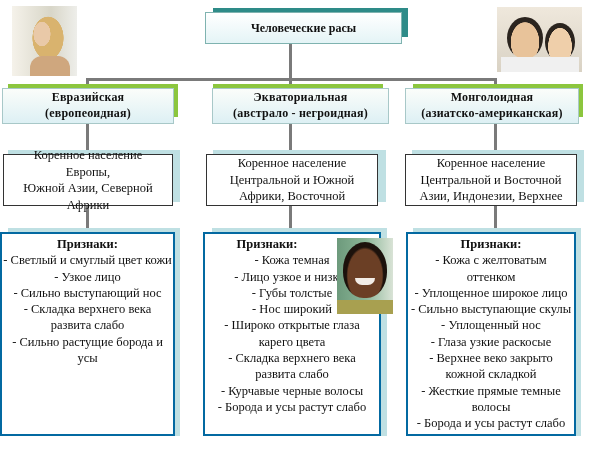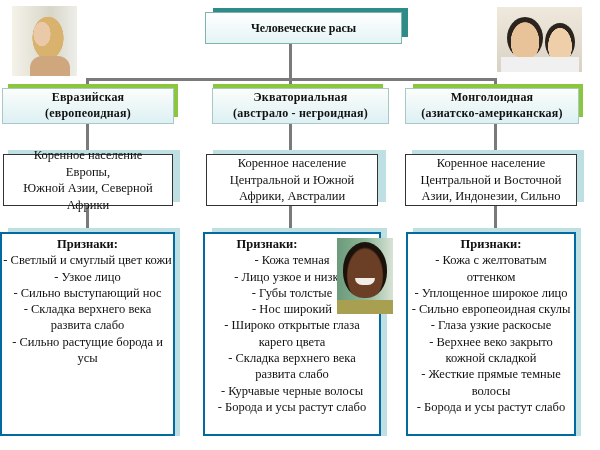--- a/index.html
+++ b/index.html
@@ -105,21 +105,21 @@
 <div class="hdr-shadow" style="left:213px; top:84px; width:170px;"></div>
 <div class="hdr-box" style="left:212px; top:88px; width:175px;">
   <span>Экваториальная</span>
   <span>(австрало - негроидная)</span>
 </div>
 <div class="reg-shadow" style="left:213px; top:150px; width:173px; height:52px;"></div>
 <div class="reg-box" style="left:206px; top:154px; width:172px; height:52px;">
   <div>
     <div>Коренное население</div>
     <div>Центральной и Южной</div>
-    <div>Африки, Австралии</div>
+    <div>Африки, Восточной</div>
   </div>
 </div>
 <div class="tr-shadow" style="left:212px; top:228px; width:175px; height:208px;"></div>
 <div class="tr-box" style="left:203px; top:232px; width:178px; height:204px;">
   <div class="tr-title" style="margin-right:50px;">Признаки:</div>
   <div class="tr-item">- Кожа темная</div>
   <div class="tr-item">- Лицо узкое и низкое</div>
   <div class="tr-item">- Губы толстые</div>
   <div class="tr-item">- Нос широкий</div>
   <div class="tr-item">- Широко открытые глаза</div>
@@ -138,29 +138,30 @@
 <div class="hdr-shadow" style="left:413px; top:84px; width:170px;"></div>
 <div class="hdr-box" style="left:405px; top:88px; width:172px;">
   <span>Монголоидная</span>
   <span>(азиатско-американская)</span>
 </div>
 <div class="reg-shadow" style="left:412px; top:150px; width:172px; height:52px;"></div>
 <div class="reg-box" style="left:405px; top:154px; width:172px; height:52px;">
   <div>
     <div>Коренное население</div>
     <div>Центральной и Восточной</div>
-    <div>Азии, Индонезии, Сильно</div>
+    <div>Азии, Индонезии, Верхнее</div>
   </div>
 </div>
 <div class="tr-shadow" style="left:413px; top:228px; width:168px; height:208px;"></div>
 <div class="tr-box" style="left:406px; top:232px; width:170px; height:204px;">
   <div class="tr-title">Признаки:</div>
   <div class="tr-item">- Кожа с желтоватым</div>
   <div class="tr-item">оттенком</div>
   <div class="tr-item">- Уплощенное широкое лицо</div>
-  <div class="tr-item">- Сильно европеоидная скулы</div>
+  <div class="tr-item">- Сильно выступающие скулы</div>
+  <div class="tr-item">- Уплощенный нос</div>
   <div class="tr-item">- Глаза узкие раскосые</div>
   <div class="tr-item">- Верхнее веко закрыто</div>
   <div class="tr-item">кожной складкой</div>
   <div class="tr-item">- Жесткие прямые темные</div>
   <div class="tr-item">волосы</div>
   <div class="tr-item">- Борода и усы растут слабо</div>
 </div>
 
 </body></html>

